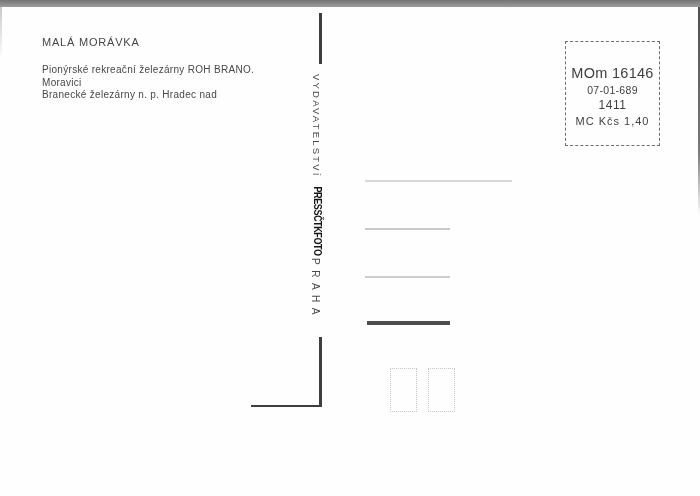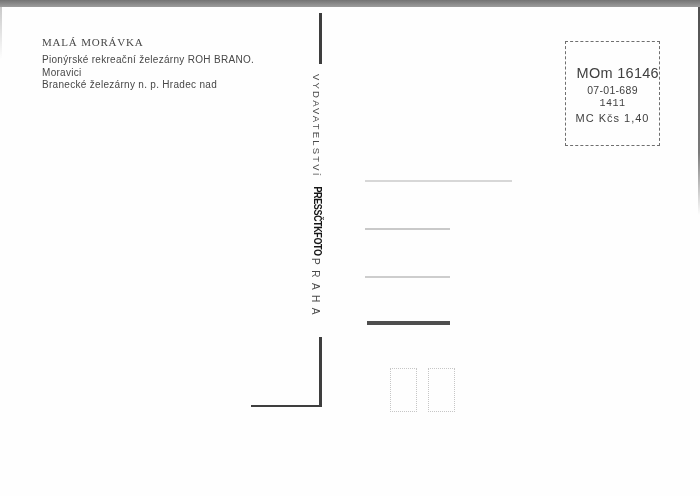--- a/index.html
+++ b/index.html
@@ -10,21 +10,21 @@
   
   .edge-top{position:absolute;left:0;top:0;width:700px;height:7px;
     background:linear-gradient(#747474,#9d9d9d);}
   .edge-right{position:absolute;right:0;top:7px;width:2px;height:208px;
     background:linear-gradient(#4f4f4f,#7a7a7a 70%,rgba(150,150,150,0));}
   .edge-left{position:absolute;left:0;top:7px;width:2px;height:52px;
     background:linear-gradient(#c9c9c9,rgba(220,220,220,0));}
 
   
   .sender{position:absolute;left:42px;top:36px;color:#474747;}
-  .sender .title{font-size:11px;letter-spacing:0.8px;margin-bottom:6px;font-family:Liberation Serif, serif;}
+  .sender .title{font-size:11px;letter-spacing:0.8px;margin-bottom:16px;}
   .sender .line{font-size:10px;line-height:12.7px;letter-spacing:0.3px;}
 
   
   .seg{position:absolute;background:#3e3e3e;}
   .seg-top{left:319px;top:13px;width:2.5px;height:51px;}
   .seg-bottom{left:319px;top:337px;width:2.5px;height:70px;}
   .seg-corner{left:251px;top:404.5px;width:71px;height:2.5px;}
   .vtext{position:absolute;writing-mode:vertical-rl;color:#4a4a4a;white-space:nowrap;}
   .pub-name{left:311px;top:74px;font-size:9.5px;letter-spacing:2.2px;}
   .pub-city{left:310px;top:258px;font-size:10px;letter-spacing:5.5px;}
@@ -37,23 +37,23 @@
   .rule{position:absolute;}
   .rule-1{left:365px;top:180px;width:147px;height:1.5px;background:#d7d7d7;}
   .rule-2{left:365px;top:228px;width:85px;height:1.5px;background:#c9c9c9;}
   .rule-3{left:365px;top:276px;width:85px;height:1.5px;background:#cdcdcd;}
   .rule-4{left:367px;top:321px;width:83px;height:4px;background:#4e4e4e;}
 
   
   .stamp{position:absolute;left:565px;top:41px;width:95px;height:105px;
     border:1.5px dashed #6f6f6f;box-sizing:border-box;color:#3f3f3f;
     text-align:center;padding-top:23px;}
-  .stamp .code{font-size:14.5px;letter-spacing:0.3px;text-align:right;}
+  .stamp .code{font-size:14.5px;letter-spacing:0.3px;}
   .stamp .num{font-size:10.5px;margin-top:3px;letter-spacing:0.3px;}
-  .stamp .yr{font-size:10px;margin-top:2px;letter-spacing:0.5px;font-family:Liberation Mono, monospace;}
+  .stamp .yr{font-size:12px;margin-top:2px;letter-spacing:0.5px;}
   .stamp .price{font-size:11px;margin-top:3px;letter-spacing:1px;}
 
   
   .dotbox{position:absolute;width:27px;height:44px;border:1.5px dotted #c6c6c6;
     box-sizing:border-box;}
   .dotbox.left{left:390px;top:368px;}
   .dotbox.right{left:428px;top:368px;}
 
   
   .watermark{position:absolute;left:480px;top:340px;width:186px;text-align:center;

